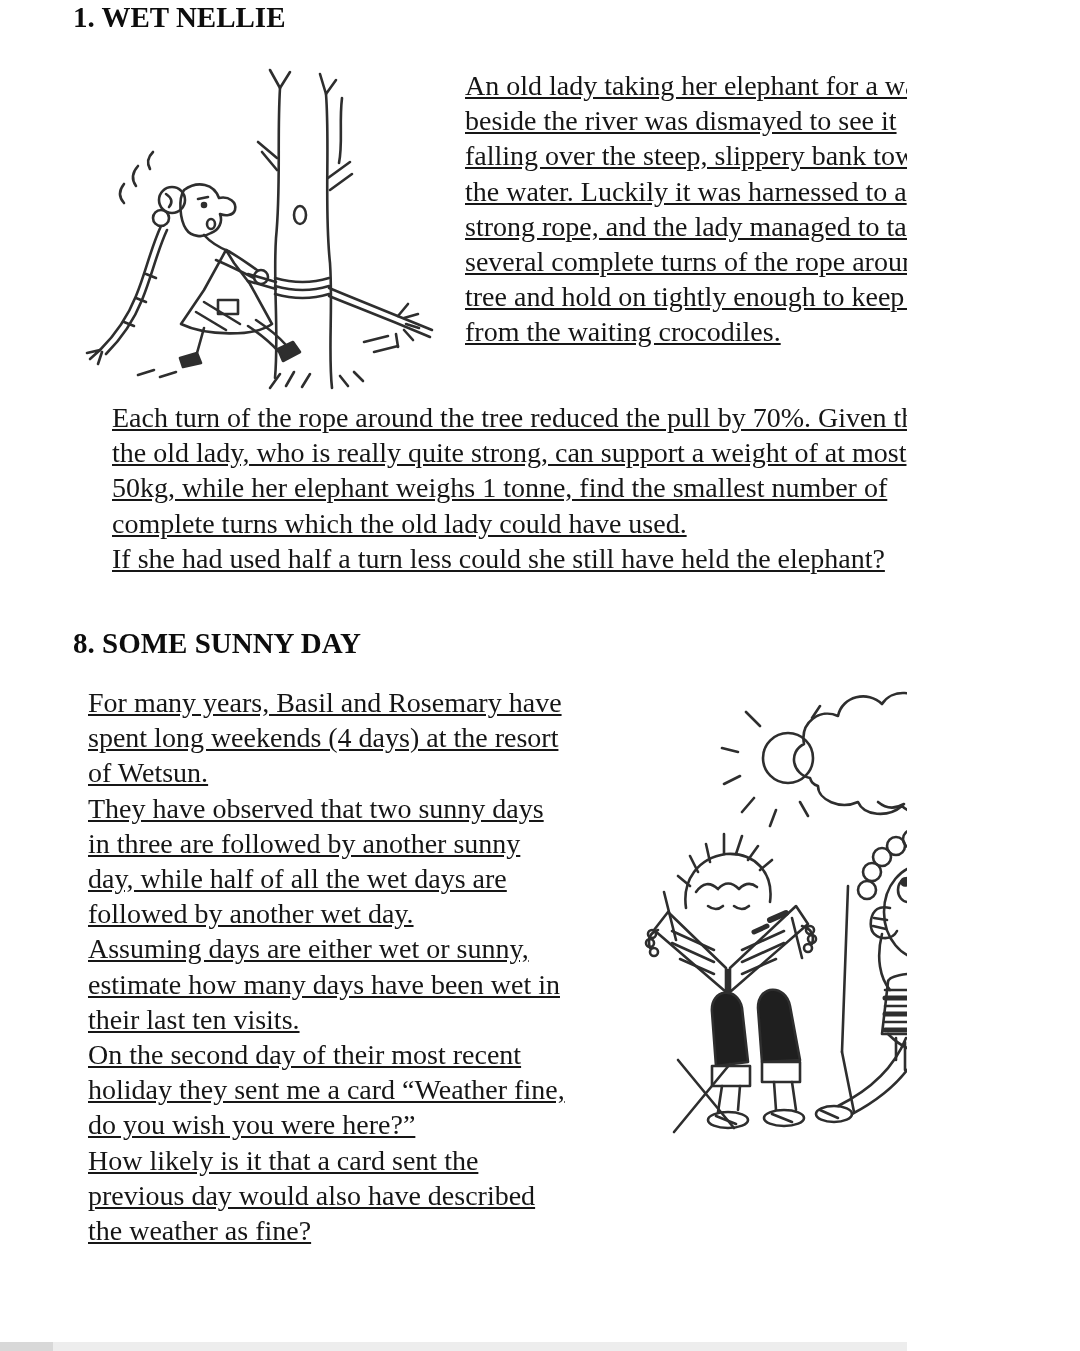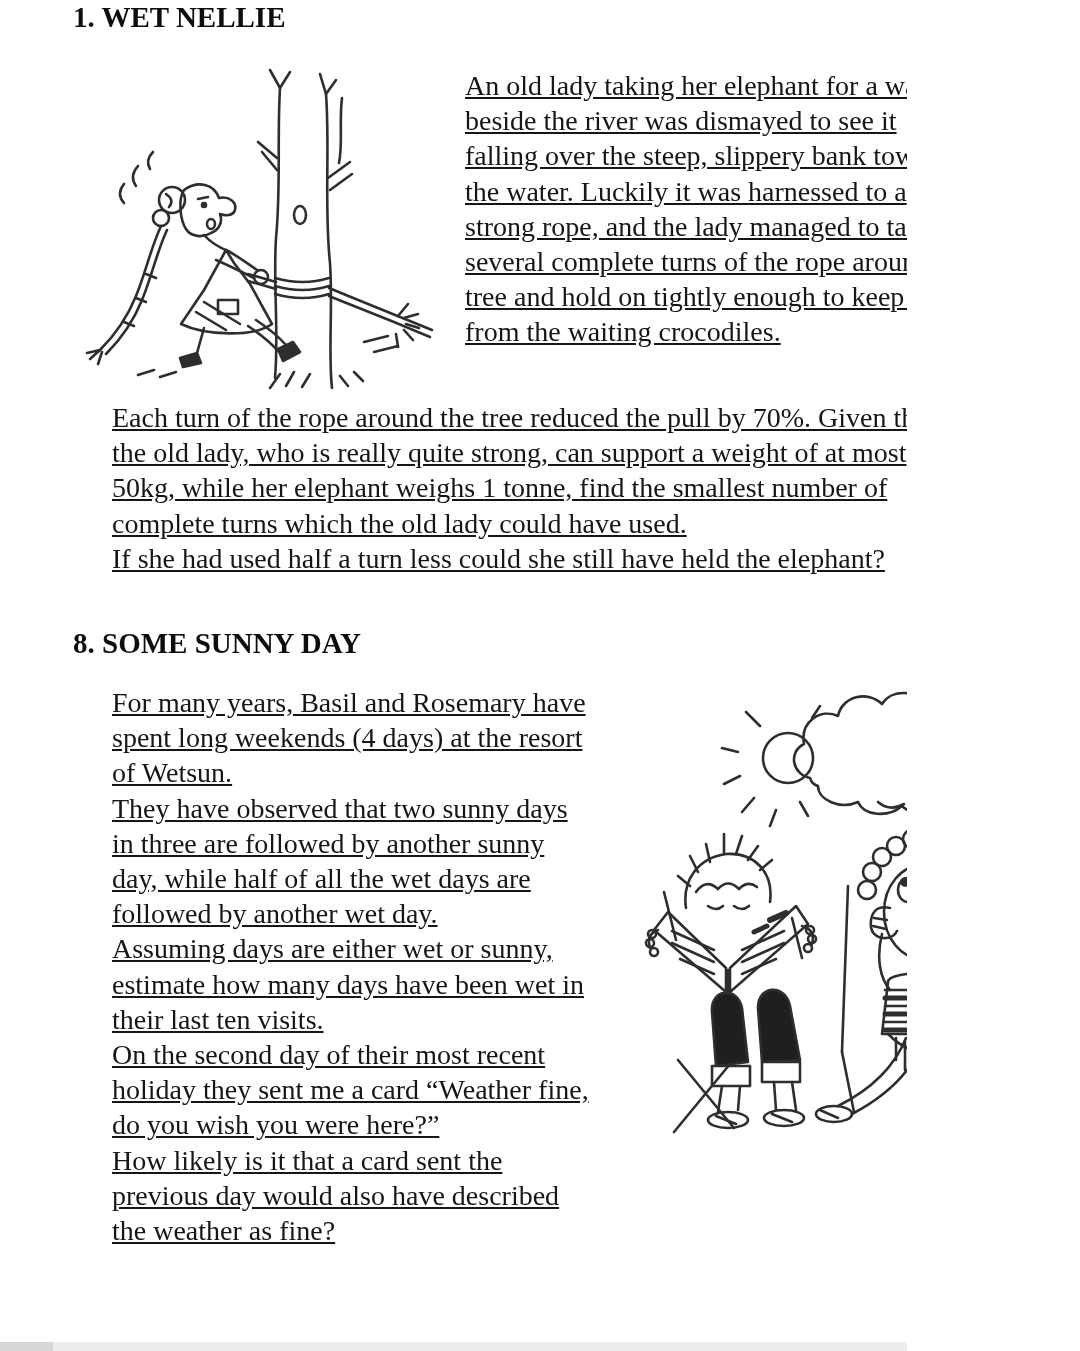--- a/index.html
+++ b/index.html
@@ -4,21 +4,21 @@
 <style>
   html,body{margin:0;padding:0;background:#ffffff;}
   .page{position:relative;width:907px;height:1351px;background:#ffffff;overflow:hidden;
         font-family:"Liberation Serif","DejaVu Serif",serif;color:#161616;}
   .h{position:absolute;margin:0;font-weight:bold;font-size:29px;line-height:34px;color:#0d0d0d;white-space:pre;}
   .t1{left:73px;top:0px;}
   .t2{left:73px;top:626px;}
   .para{position:absolute;margin:0;white-space:pre-line;font-size:28px;line-height:35.2px;color:#161616;text-decoration:underline;}
   .intro1{left:465px;top:68px;width:585px;}
   .body1{left:112px;top:400px;width:910px;}
-  .body2{left:88px;top:685px;width:585px;margin-left:24px;}
+  .body2{left:88px;top:685px;width:585px;}
   figure.illus{position:absolute;margin:0;padding:0;}
   .illus1{left:58px;top:58px;width:404px;height:344px;}
   .illus2{left:642px;top:682px;width:438px;height:468px;}
   .illus svg{display:block;width:100%;height:100%;}
   .ink{stroke:#2e2e2e;stroke-width:2.6;fill:none;stroke-linecap:round;stroke-linejoin:round;}
   .menu-fab{position:absolute;left:987px;top:849px;width:77px;height:89px;border-radius:12px;
             background:#f1f1f1;border:1px solid #e3e3e3;box-shadow:0 1px 4px rgba(0,0,0,.08);
             display:flex;align-items:center;justify-content:center;cursor:pointer;padding:0;}
   .fab-lines{display:flex;flex-direction:column;gap:17px;}
   .fab-lines i{display:block;width:42px;height:6px;background:#8e8e8e;border-radius:1px;}

